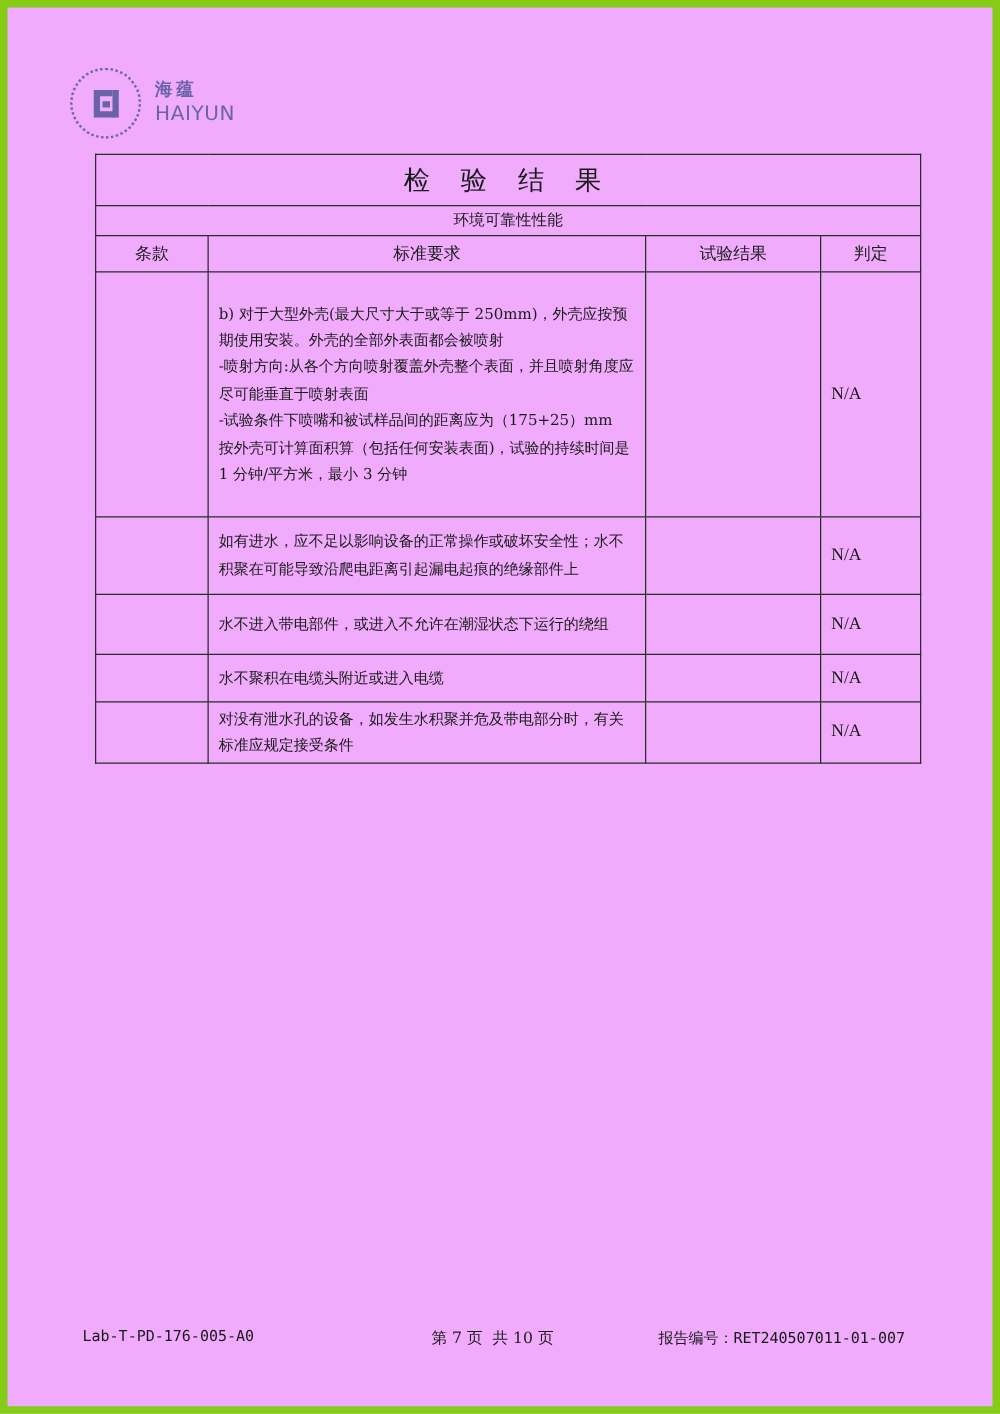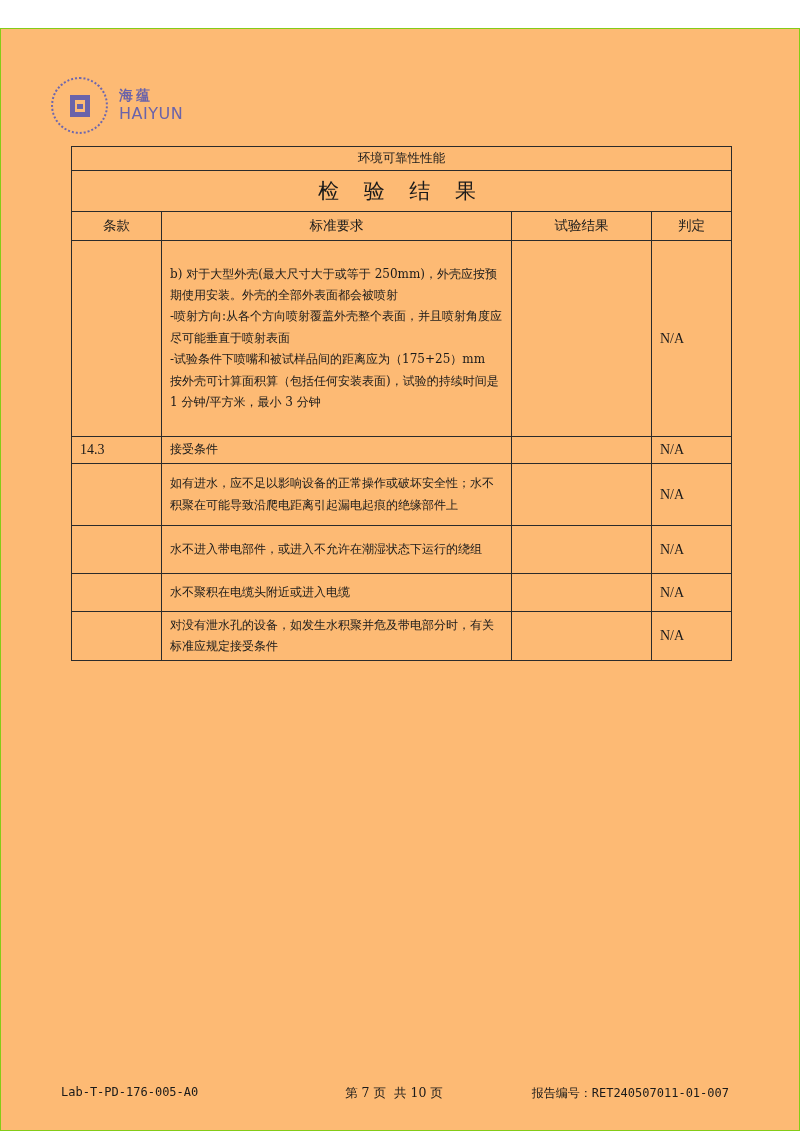--- a/index.html
+++ b/index.html
@@ -6,23 +6,22 @@
   html,body { background:#ffffff; }
   body {
     width:800px; height:1131px;
     font-family:"DejaVu Serif","Liberation Serif",serif;
     color:#1a1a1a;
     position:relative;
     overflow:hidden;
   }
   .page {
     position:absolute; inset:0;
-    background:#fdba74;
-    border:1px solid #84cc16;
-    margin-top:28px;
+    background:#f0abfc;
+    border:6px solid #84cc16;
   }
 
   
   .logo { position:absolute; left:50px; top:48px; display:flex; align-items:center; gap:11px; }
   .logo-mark {
     width:57px; height:57px; border-radius:50%;
     border:2px dotted #6e67ad;
     display:flex; align-items:center; justify-content:center;
   }
   .logo-mark svg { width:32px; height:32px; }
@@ -113,44 +112,38 @@
 
   <table class="report">
     <colgroup>
       <col class="col-clause">
         <col class="col-req">
         <col class="col-result">
         <col class="col-judge">
     </colgroup>
     <tbody>
       <tr>
-        <td colspan="4" class="subtitle-cell">环境可靠性性能</td>
+        <td colspan="4" class="title-cell">检 验 结 果</td>
       </tr>
       <tr>
-        <td colspan="4" class="title-cell">检 验 结 果</td>
+        <td colspan="4" class="subtitle-cell">环境可靠性性能</td>
       </tr>
       <tr class="head-row">
         <th>条款</th>
         <th>标准要求</th>
         <th>试验结果</th>
         <th>判定</th>
       </tr>
 
       <tr class="r0">
         <td class="clause"></td>
         <td class="req">b) 对于大型外壳(最大尺寸大于或等于 250mm)，外壳应按预期使用安装。外壳的全部外表面都会被喷射
 -喷射方向:从各个方向喷射覆盖外壳整个表面，并且喷射角度应尽可能垂直于喷射表面
 -试验条件下喷嘴和被试样品间的距离应为（175+25）mm
 按外壳可计算面积算（包括任何安装表面)，试验的持续时间是 1 分钟/平方米，最小 3 分钟</td>
-        <td class="res"></td>
-        <td class="jud">N/A</td>
-      </tr>
-      <tr class="r1">
-        <td class="clause">14.3</td>
-        <td class="req">接受条件</td>
         <td class="res"></td>
         <td class="jud">N/A</td>
       </tr>
       <tr class="r2">
         <td class="clause"></td>
         <td class="req">如有进水，应不足以影响设备的正常操作或破坏安全性；水不积聚在可能导致沿爬电距离引起漏电起痕的绝缘部件上</td>
         <td class="res"></td>
         <td class="jud">N/A</td>
       </tr>
       <tr class="r3">

